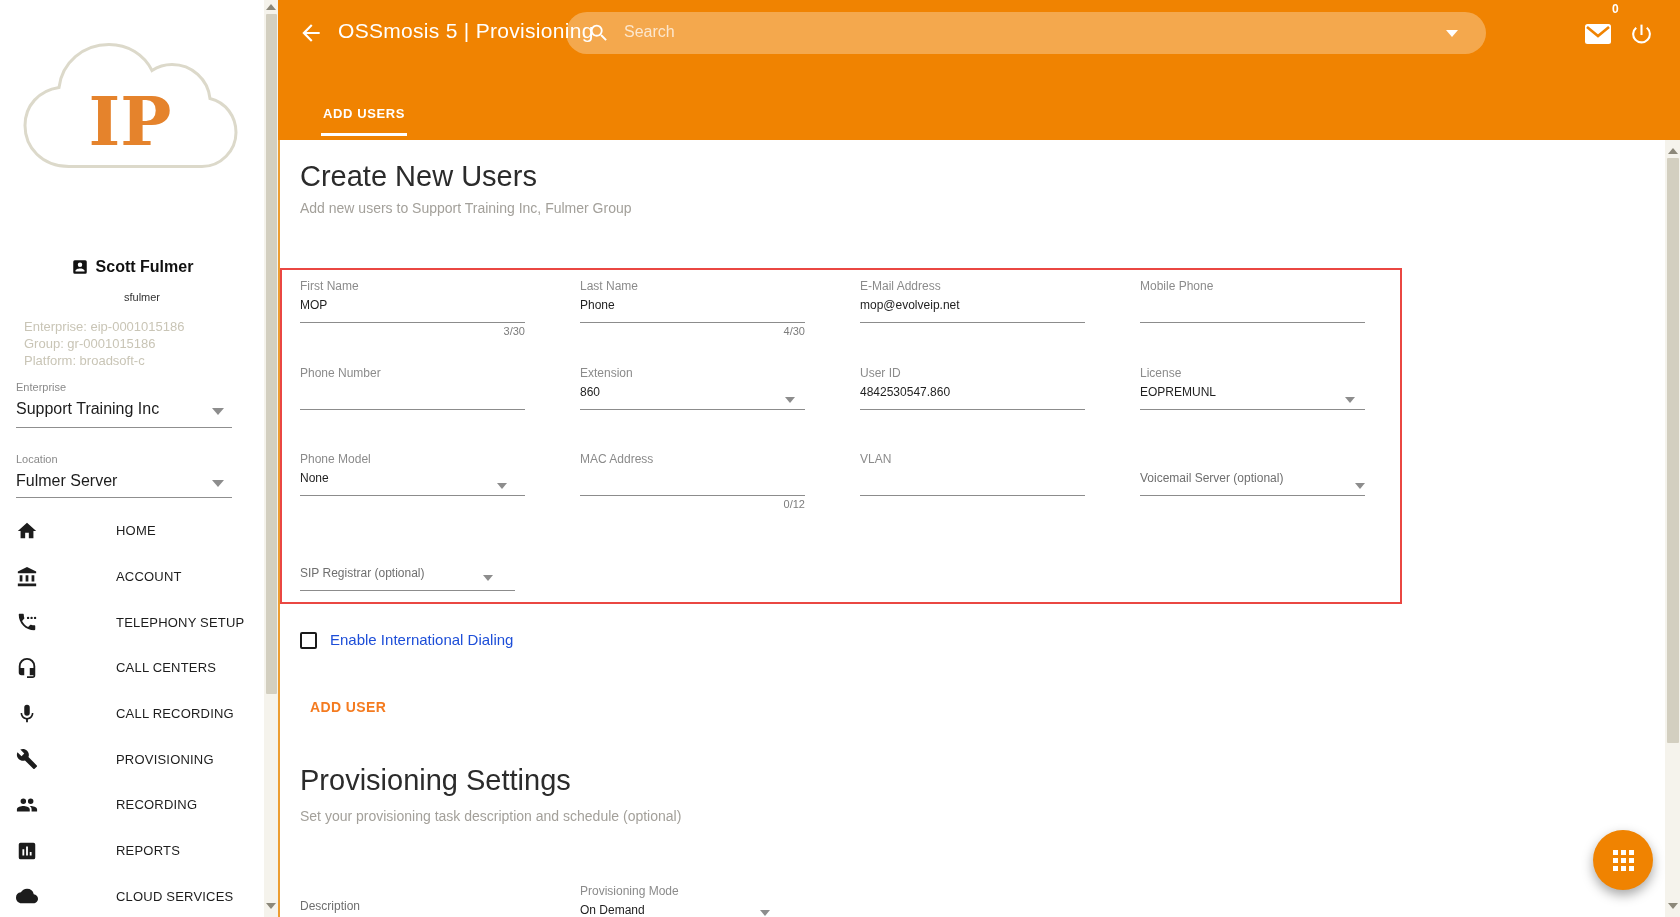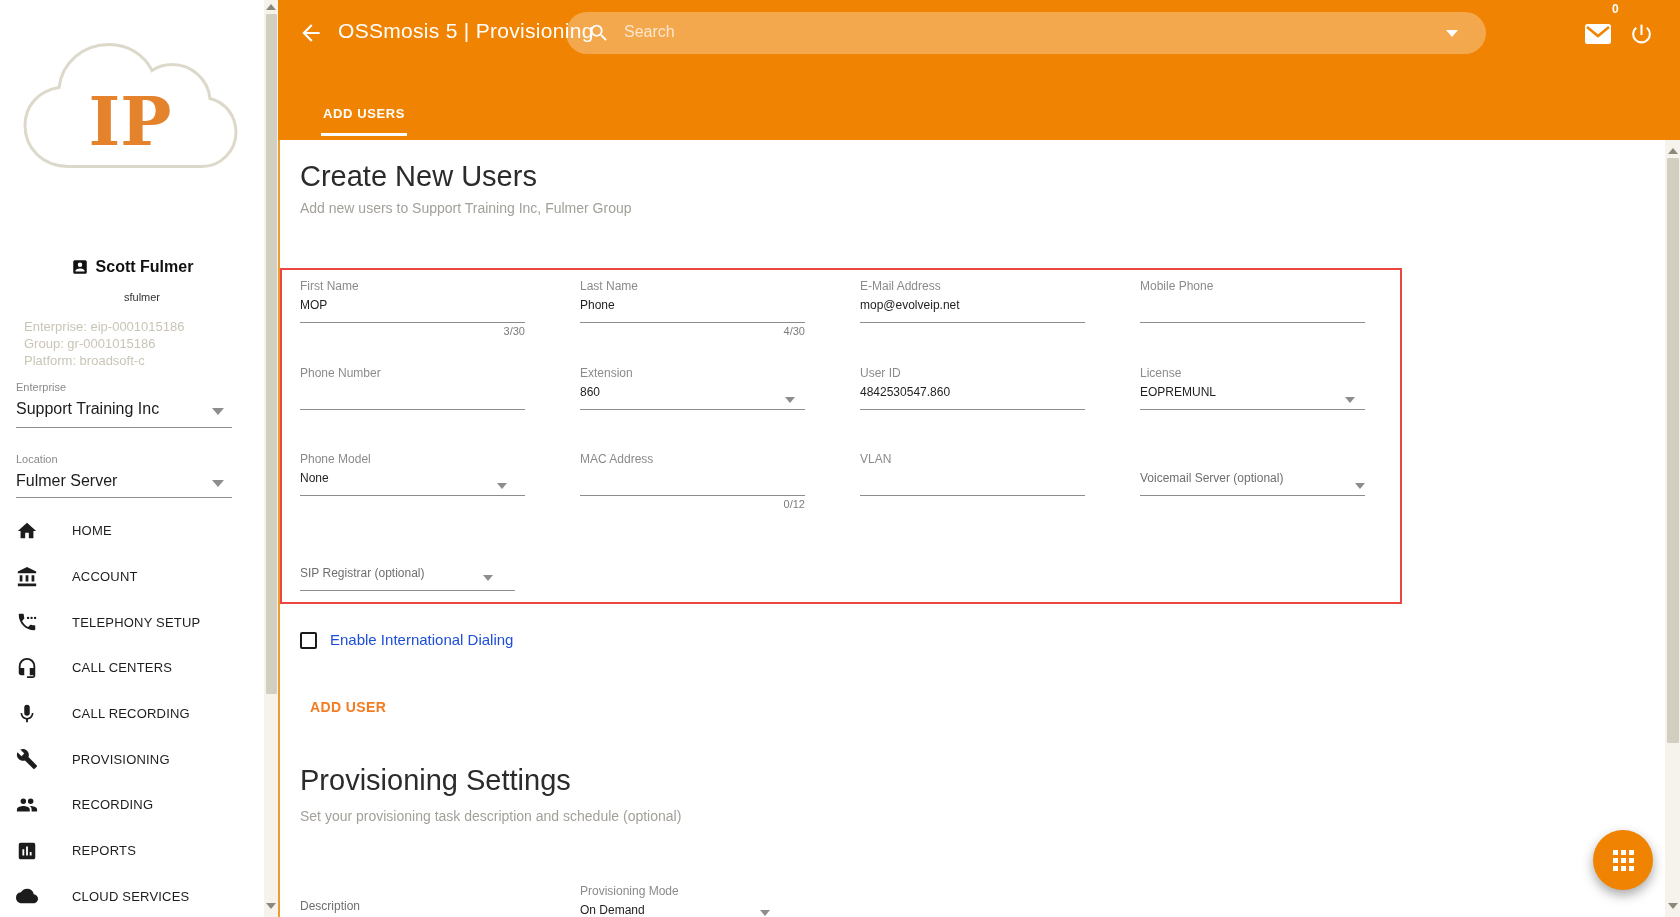--- a/index.html
+++ b/index.html
@@ -29,21 +29,21 @@
   .user-row { position:absolute; left:0; top:258px; width:264px; display:flex; justify-content:center; align-items:center; gap:7px; }
   .user-name { font-size:16px; font-weight:bold; color:#111; }
   .user-login { position:absolute; left:0; top:291px; width:284px; text-align:center; font-size:11px; color:#333; }
   .meta { position:absolute; left:24px; top:318px; font-size:13px; line-height:17px; color:#c9c5b6; }
   .sel-label { position:absolute; font-size:11px; color:#8a8a8a; }
   .sel-value { position:absolute; font-size:16px; color:#1c1c1c; }
   .sel-underline { position:absolute; width:216px; height:1px; background:#8f8f8f; left:16px; }
   .sel-caret { position:absolute; width:0; height:0; border-left:6px solid transparent;
                border-right:6px solid transparent; border-top:7px solid #8d8d8d; }
   .nav { position:absolute; left:0; top:508px; width:250px; }
-  .nav-item { height:45.7px; display:flex; align-items:center; padding-left:16px; cursor:pointer; }
+  .nav-item { height:45.7px; display:flex; align-items:center; padding-left:16px; cursor:pointer;gap:44px; }
   .nav-item svg { flex:0 0 22px; }
   .nav-label { margin-left:34px; font-size:13px; color:#1d1d1d; letter-spacing:.2px; }
 
   
   .sb-track { position:absolute; background:#f5f3ec; }
   .sb-thumb { position:absolute; background:#d3cfc0; border-radius:1px; }
   .sb-arrow { position:absolute; width:0; height:0; border-left:5px solid transparent; border-right:5px solid transparent; }
   .sb-up { border-bottom:6px solid #8c887a; }
   .sb-down { border-top:6px solid #8c887a; }
   .content-edge { position:absolute; left:278px; top:140px; width:2px; height:777px; background:#ec9d31; }

